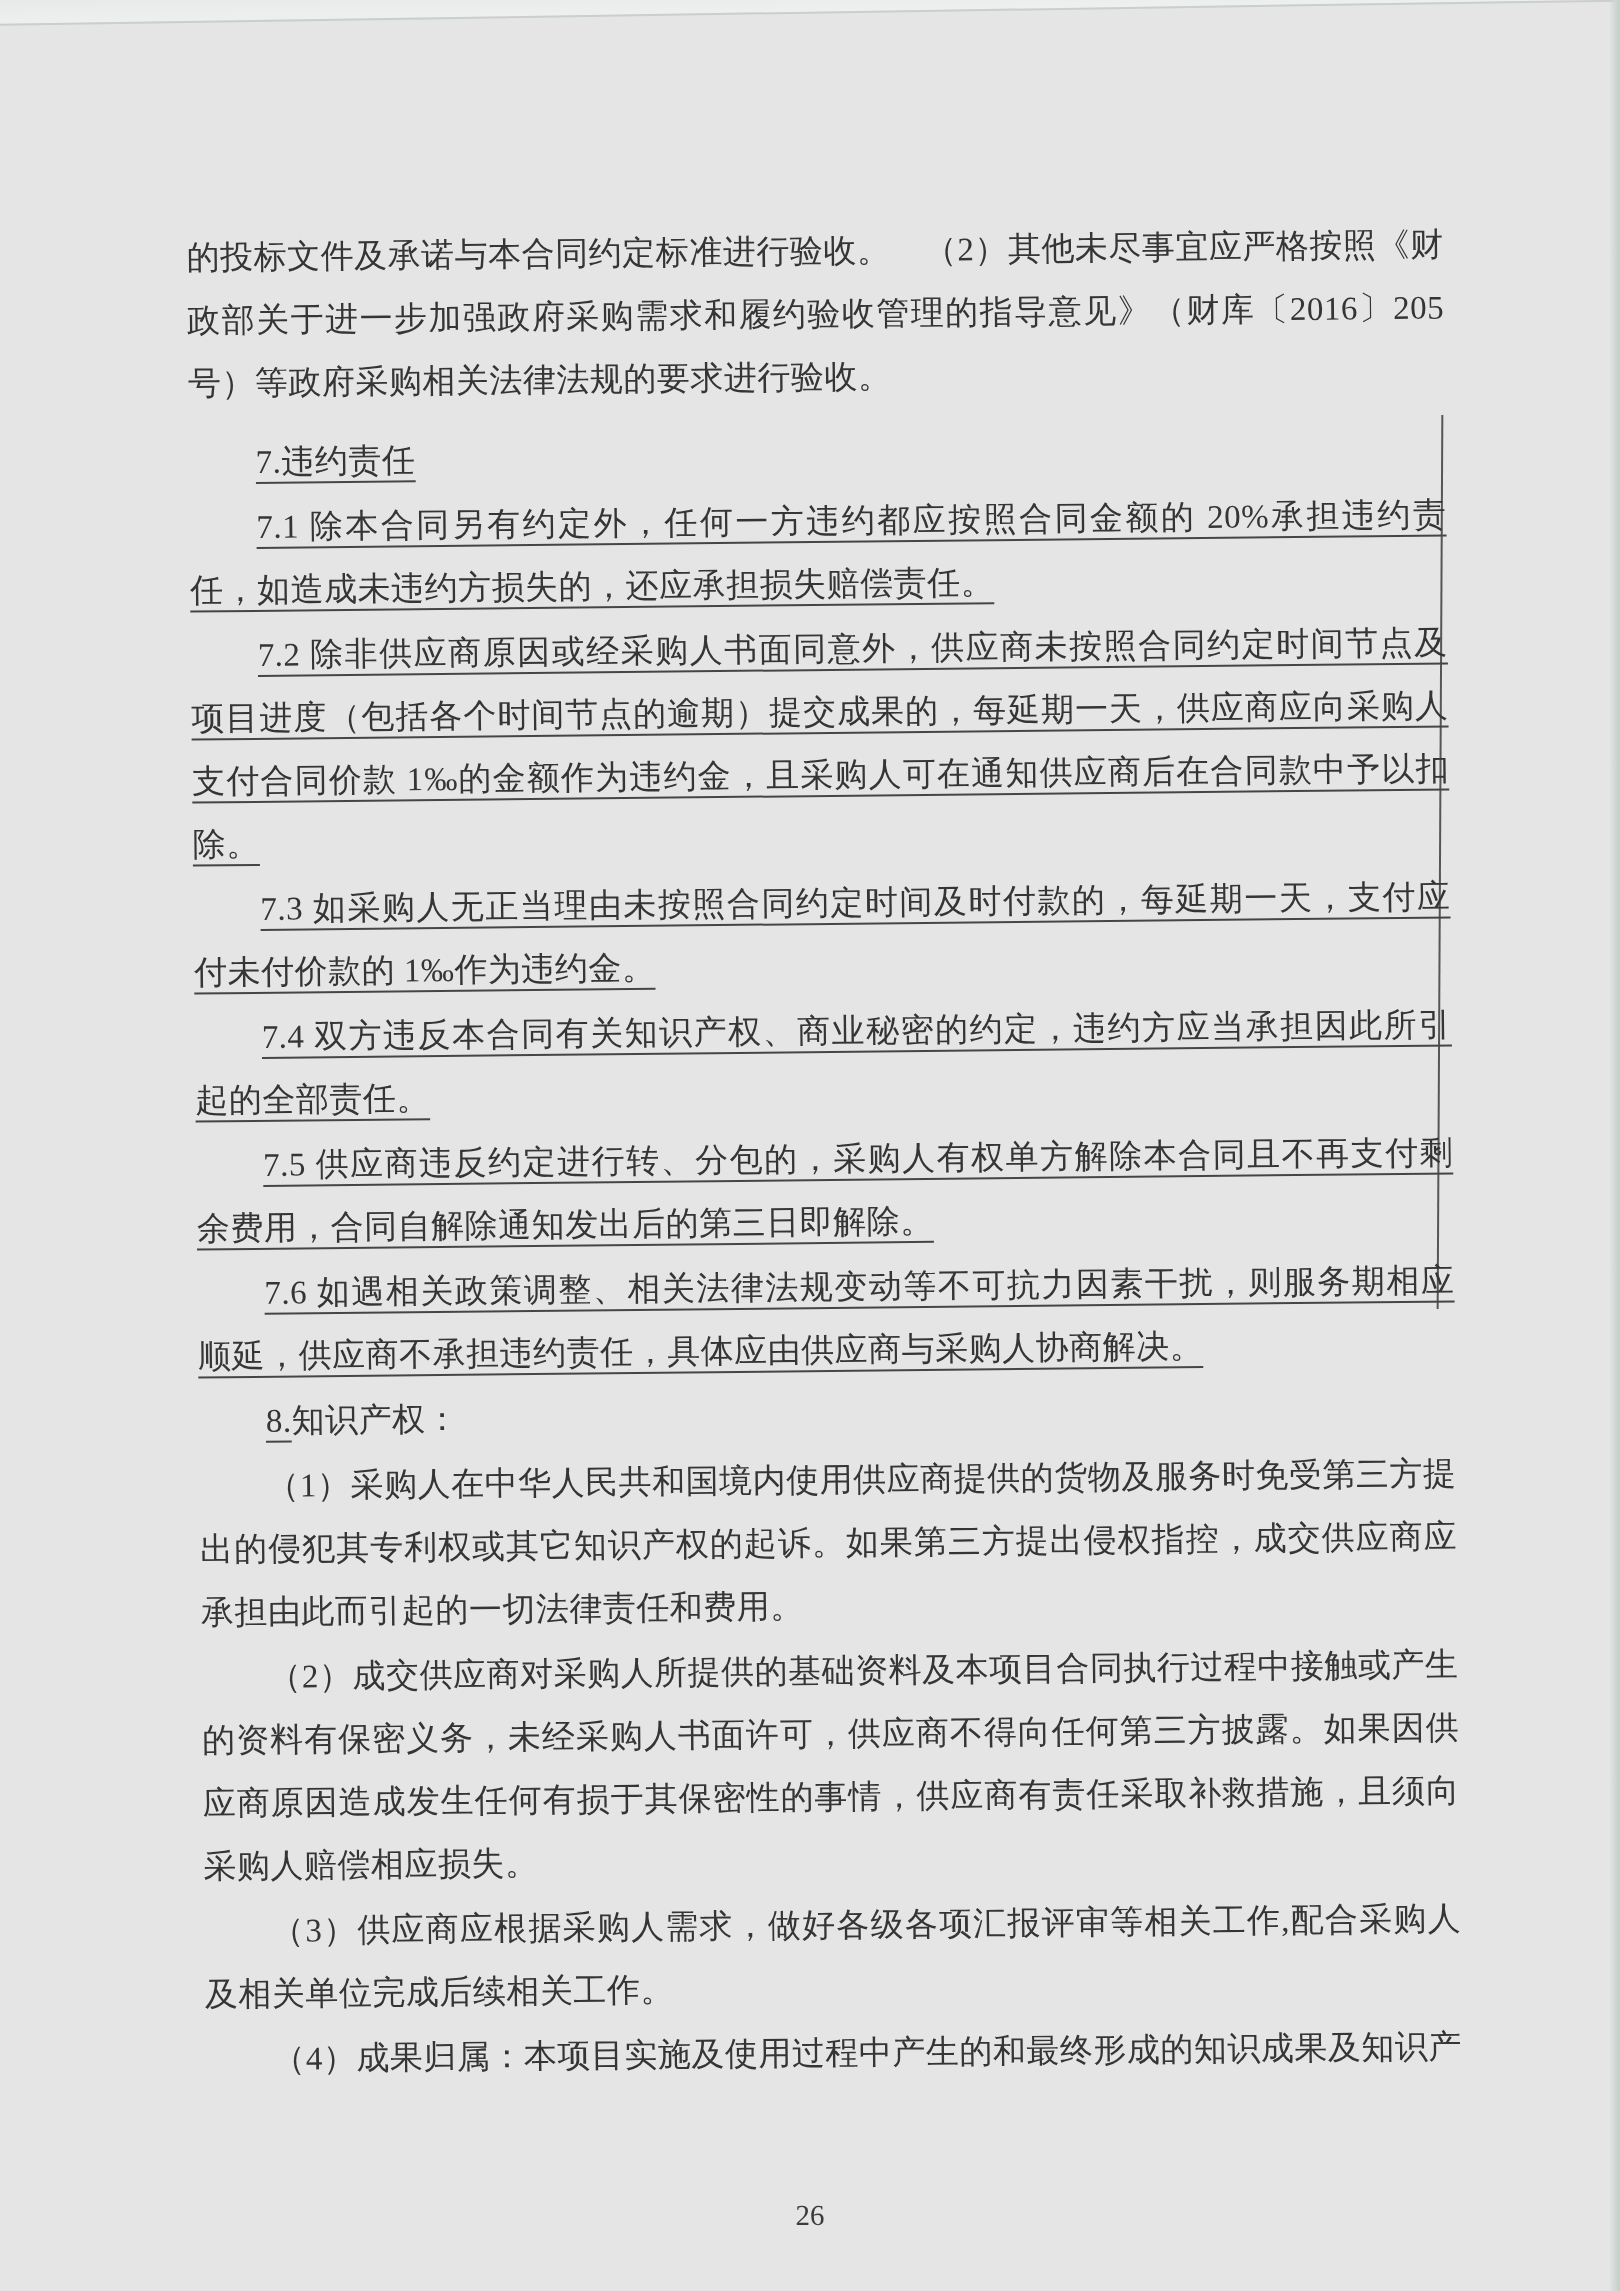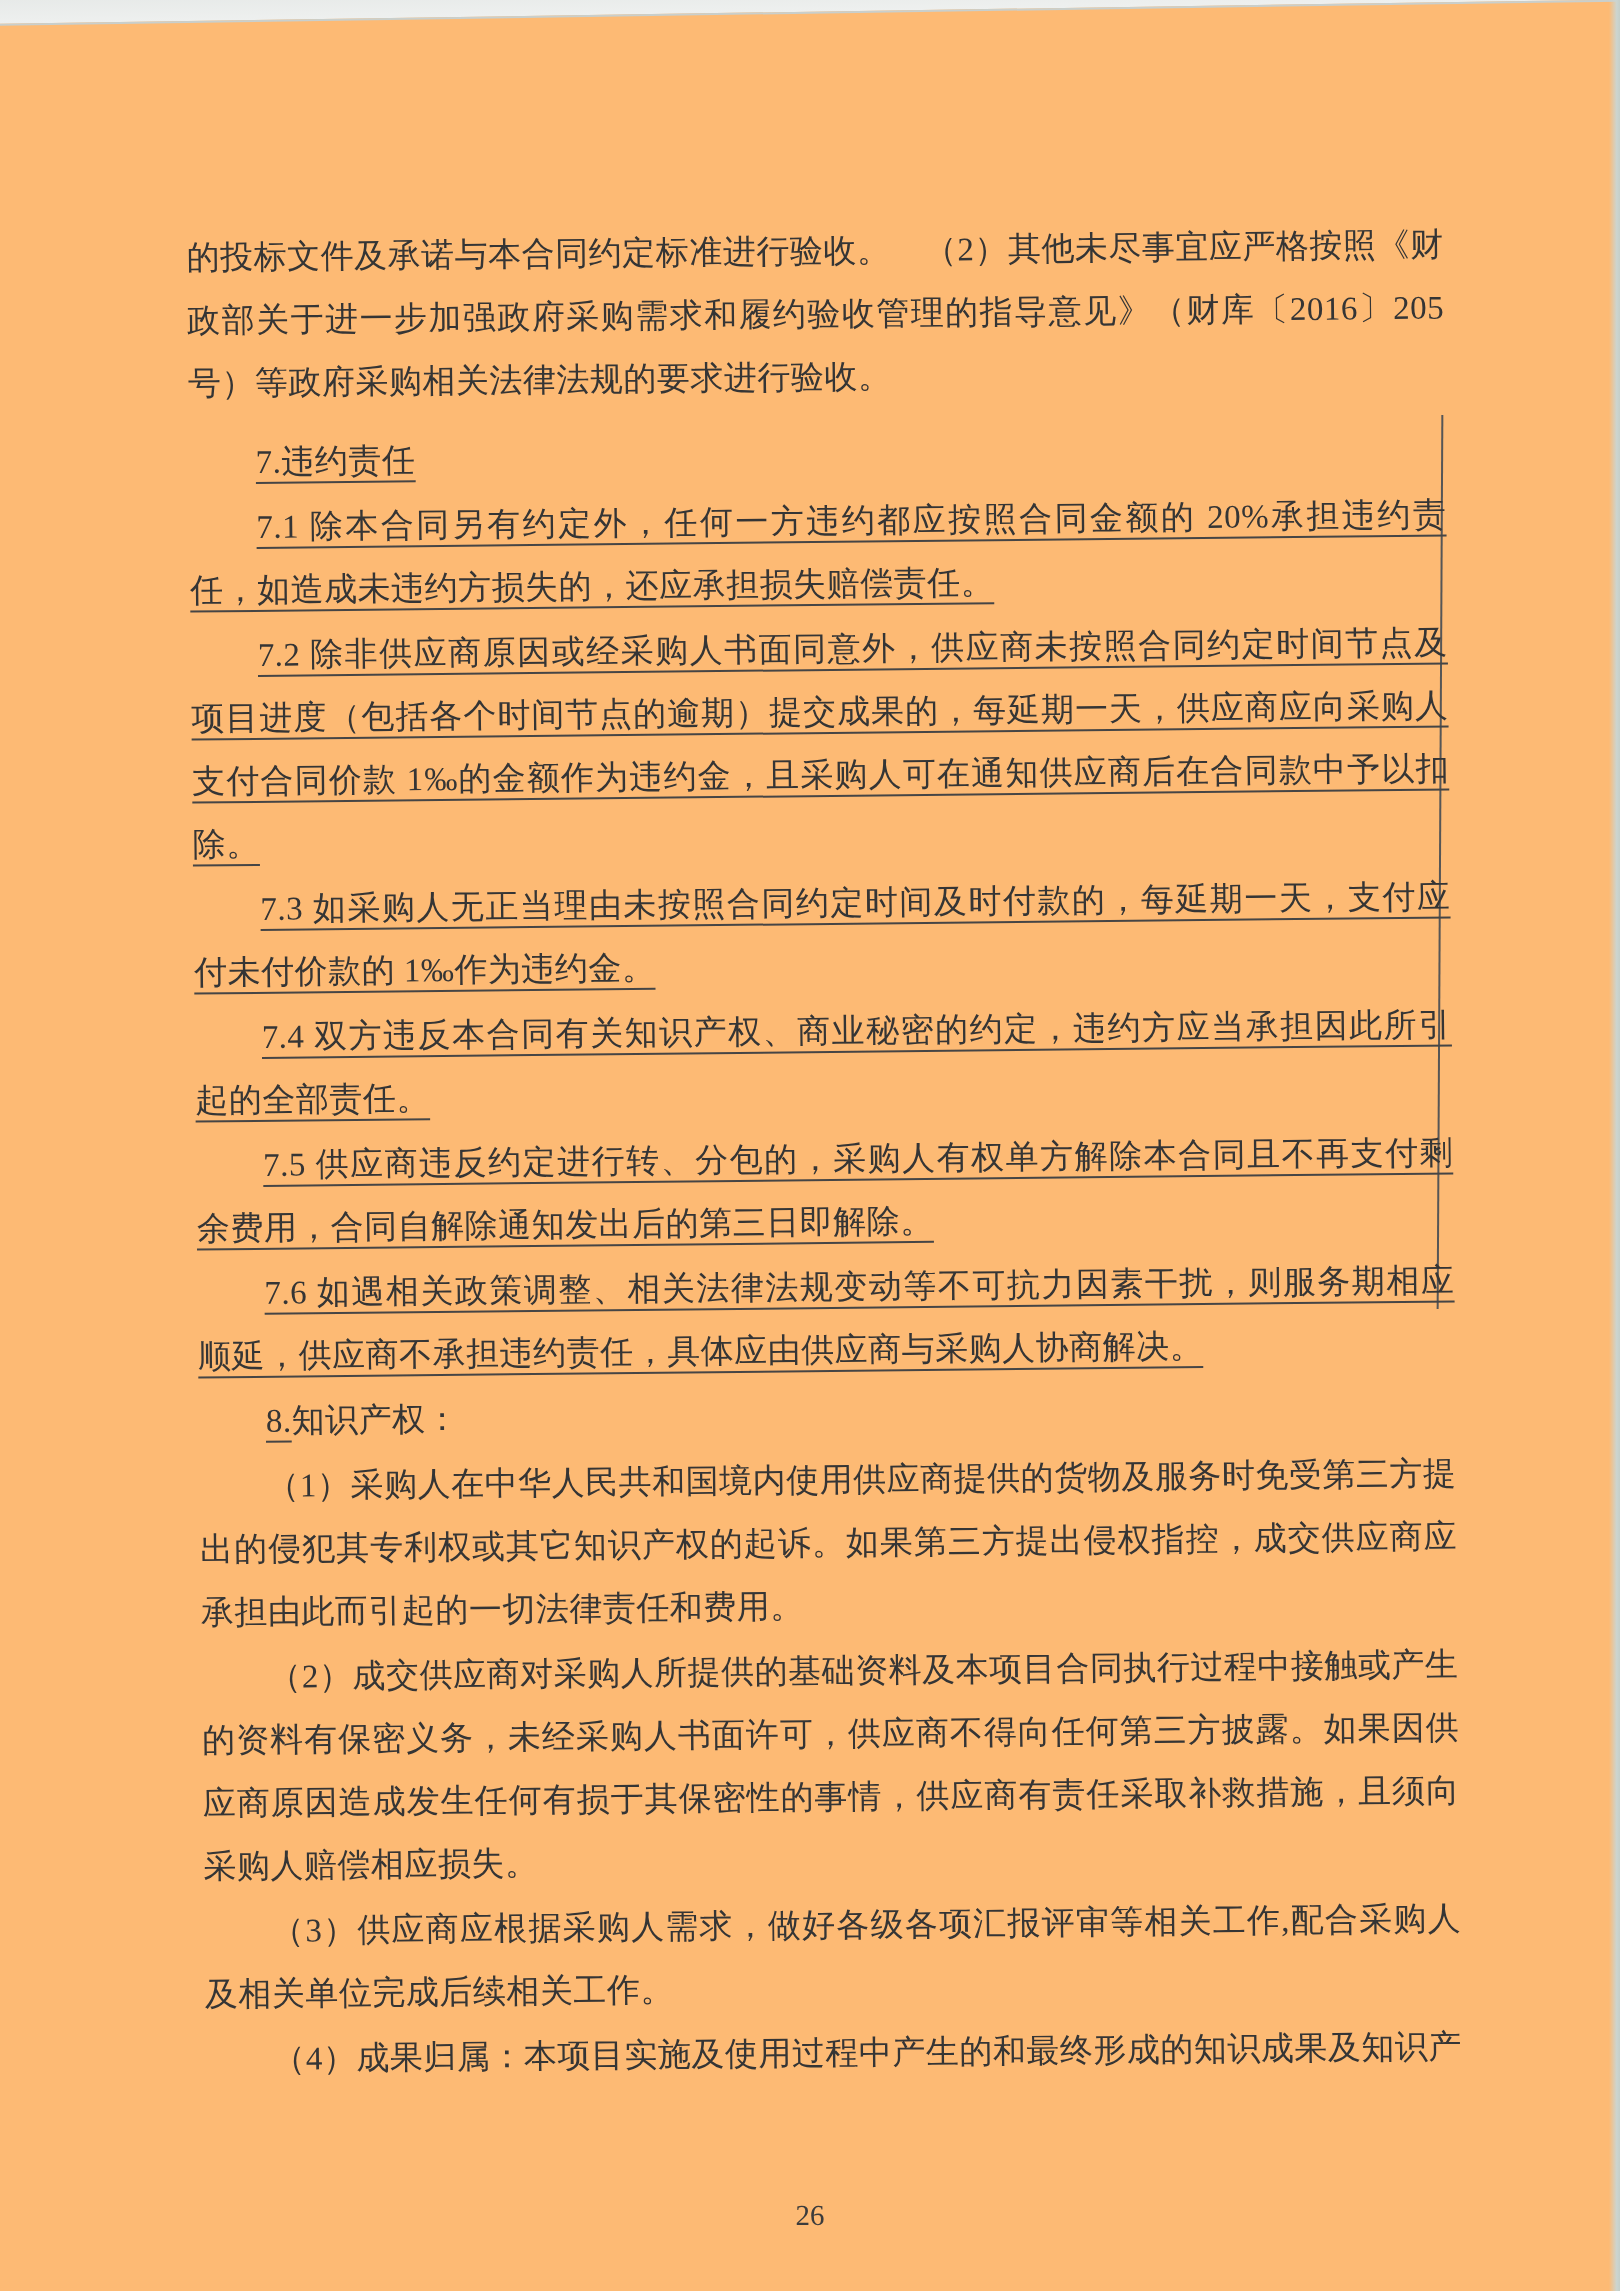--- a/index.html
+++ b/index.html
@@ -1,20 +1,20 @@
 <!DOCTYPE html>
 <html lang="zh"><head>
 <meta charset="utf-8">
 <style>
   html, body { margin: 0; padding: 0; background: #ffffff; }
   .page {
     position: relative;
     width: 1620px;
     height: 2292px;
-    background: #fdba74;
+    background: #e5e5e5;
     overflow: hidden;
     font-family: "Liberation Serif", "DejaVu Serif", serif;
   }
   
   .scan-top {
     position: absolute;
     top: -27.4px; left: -19.6px;
     width: 1696px; height: 51px;
     background: linear-gradient(to bottom, #dfe3e1, #eef0ef);
     border-bottom: 2.9px solid #c9cfcc;

